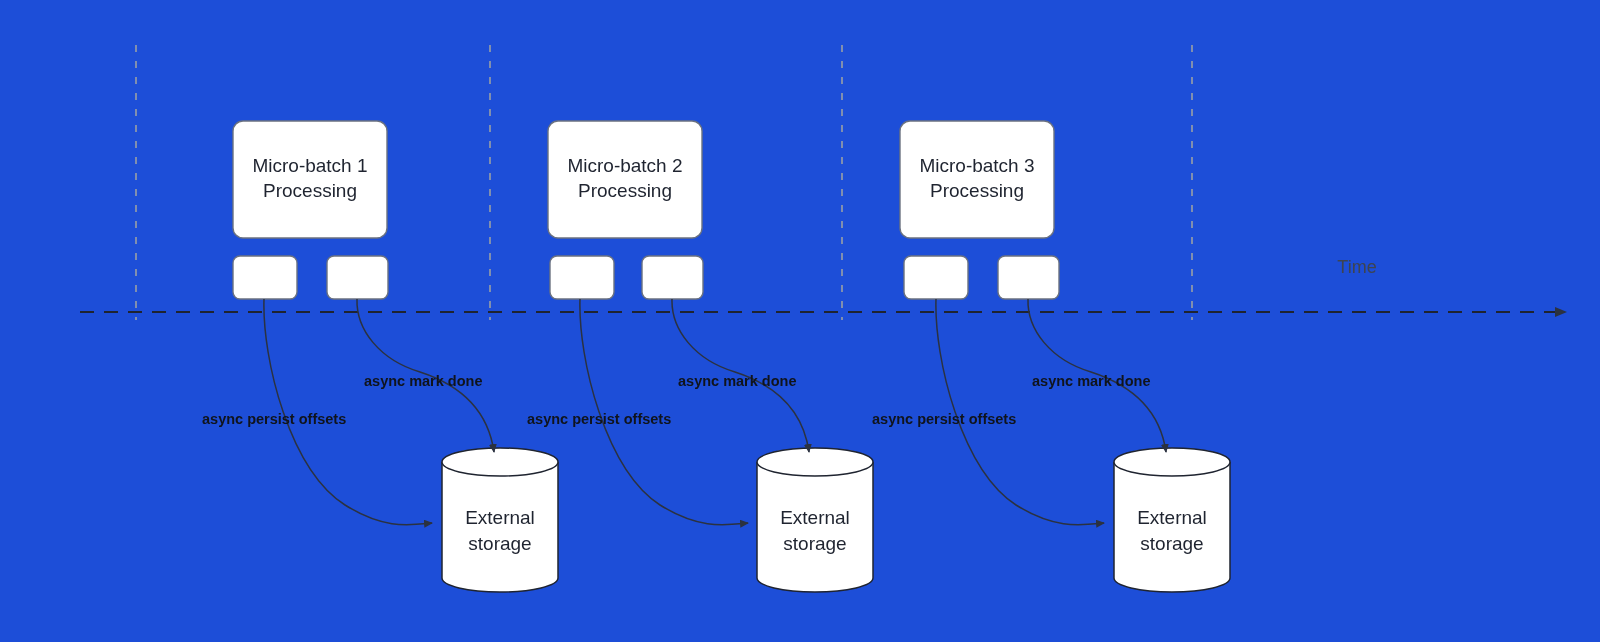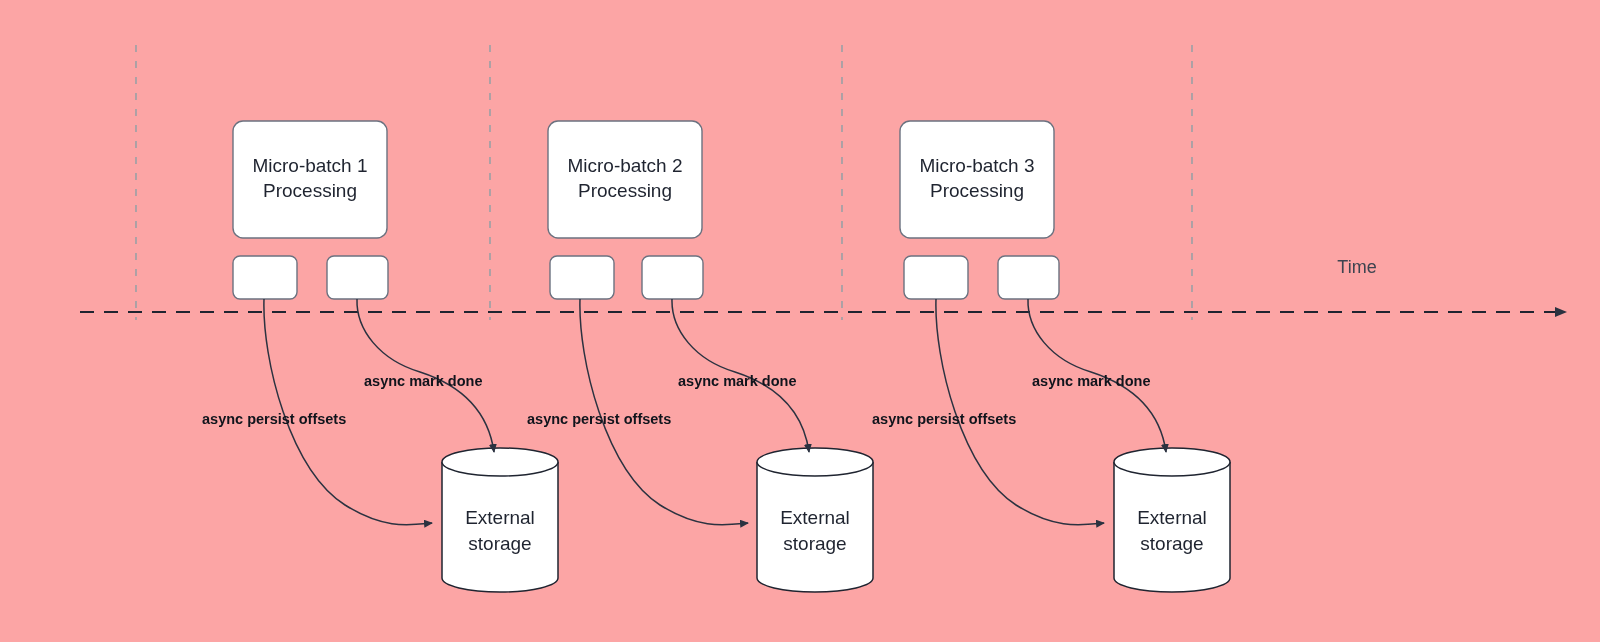--- a/index.html
+++ b/index.html
@@ -7,21 +7,21 @@
     padding: 0;
     background: #ffffff;
   }
   body {
     font-family: "Liberation Sans", sans-serif;
   }
   #canvas {
     position: relative;
     width: 1600px;
     height: 642px;
-    background: #fca5a5;
+    background: #1d4ed8;
     overflow: hidden;
   }
   #canvas svg {
     position: absolute;
     top: 0;
     left: 0;
     width: 1600px;
     height: 642px;
   }
   .batch-label {

